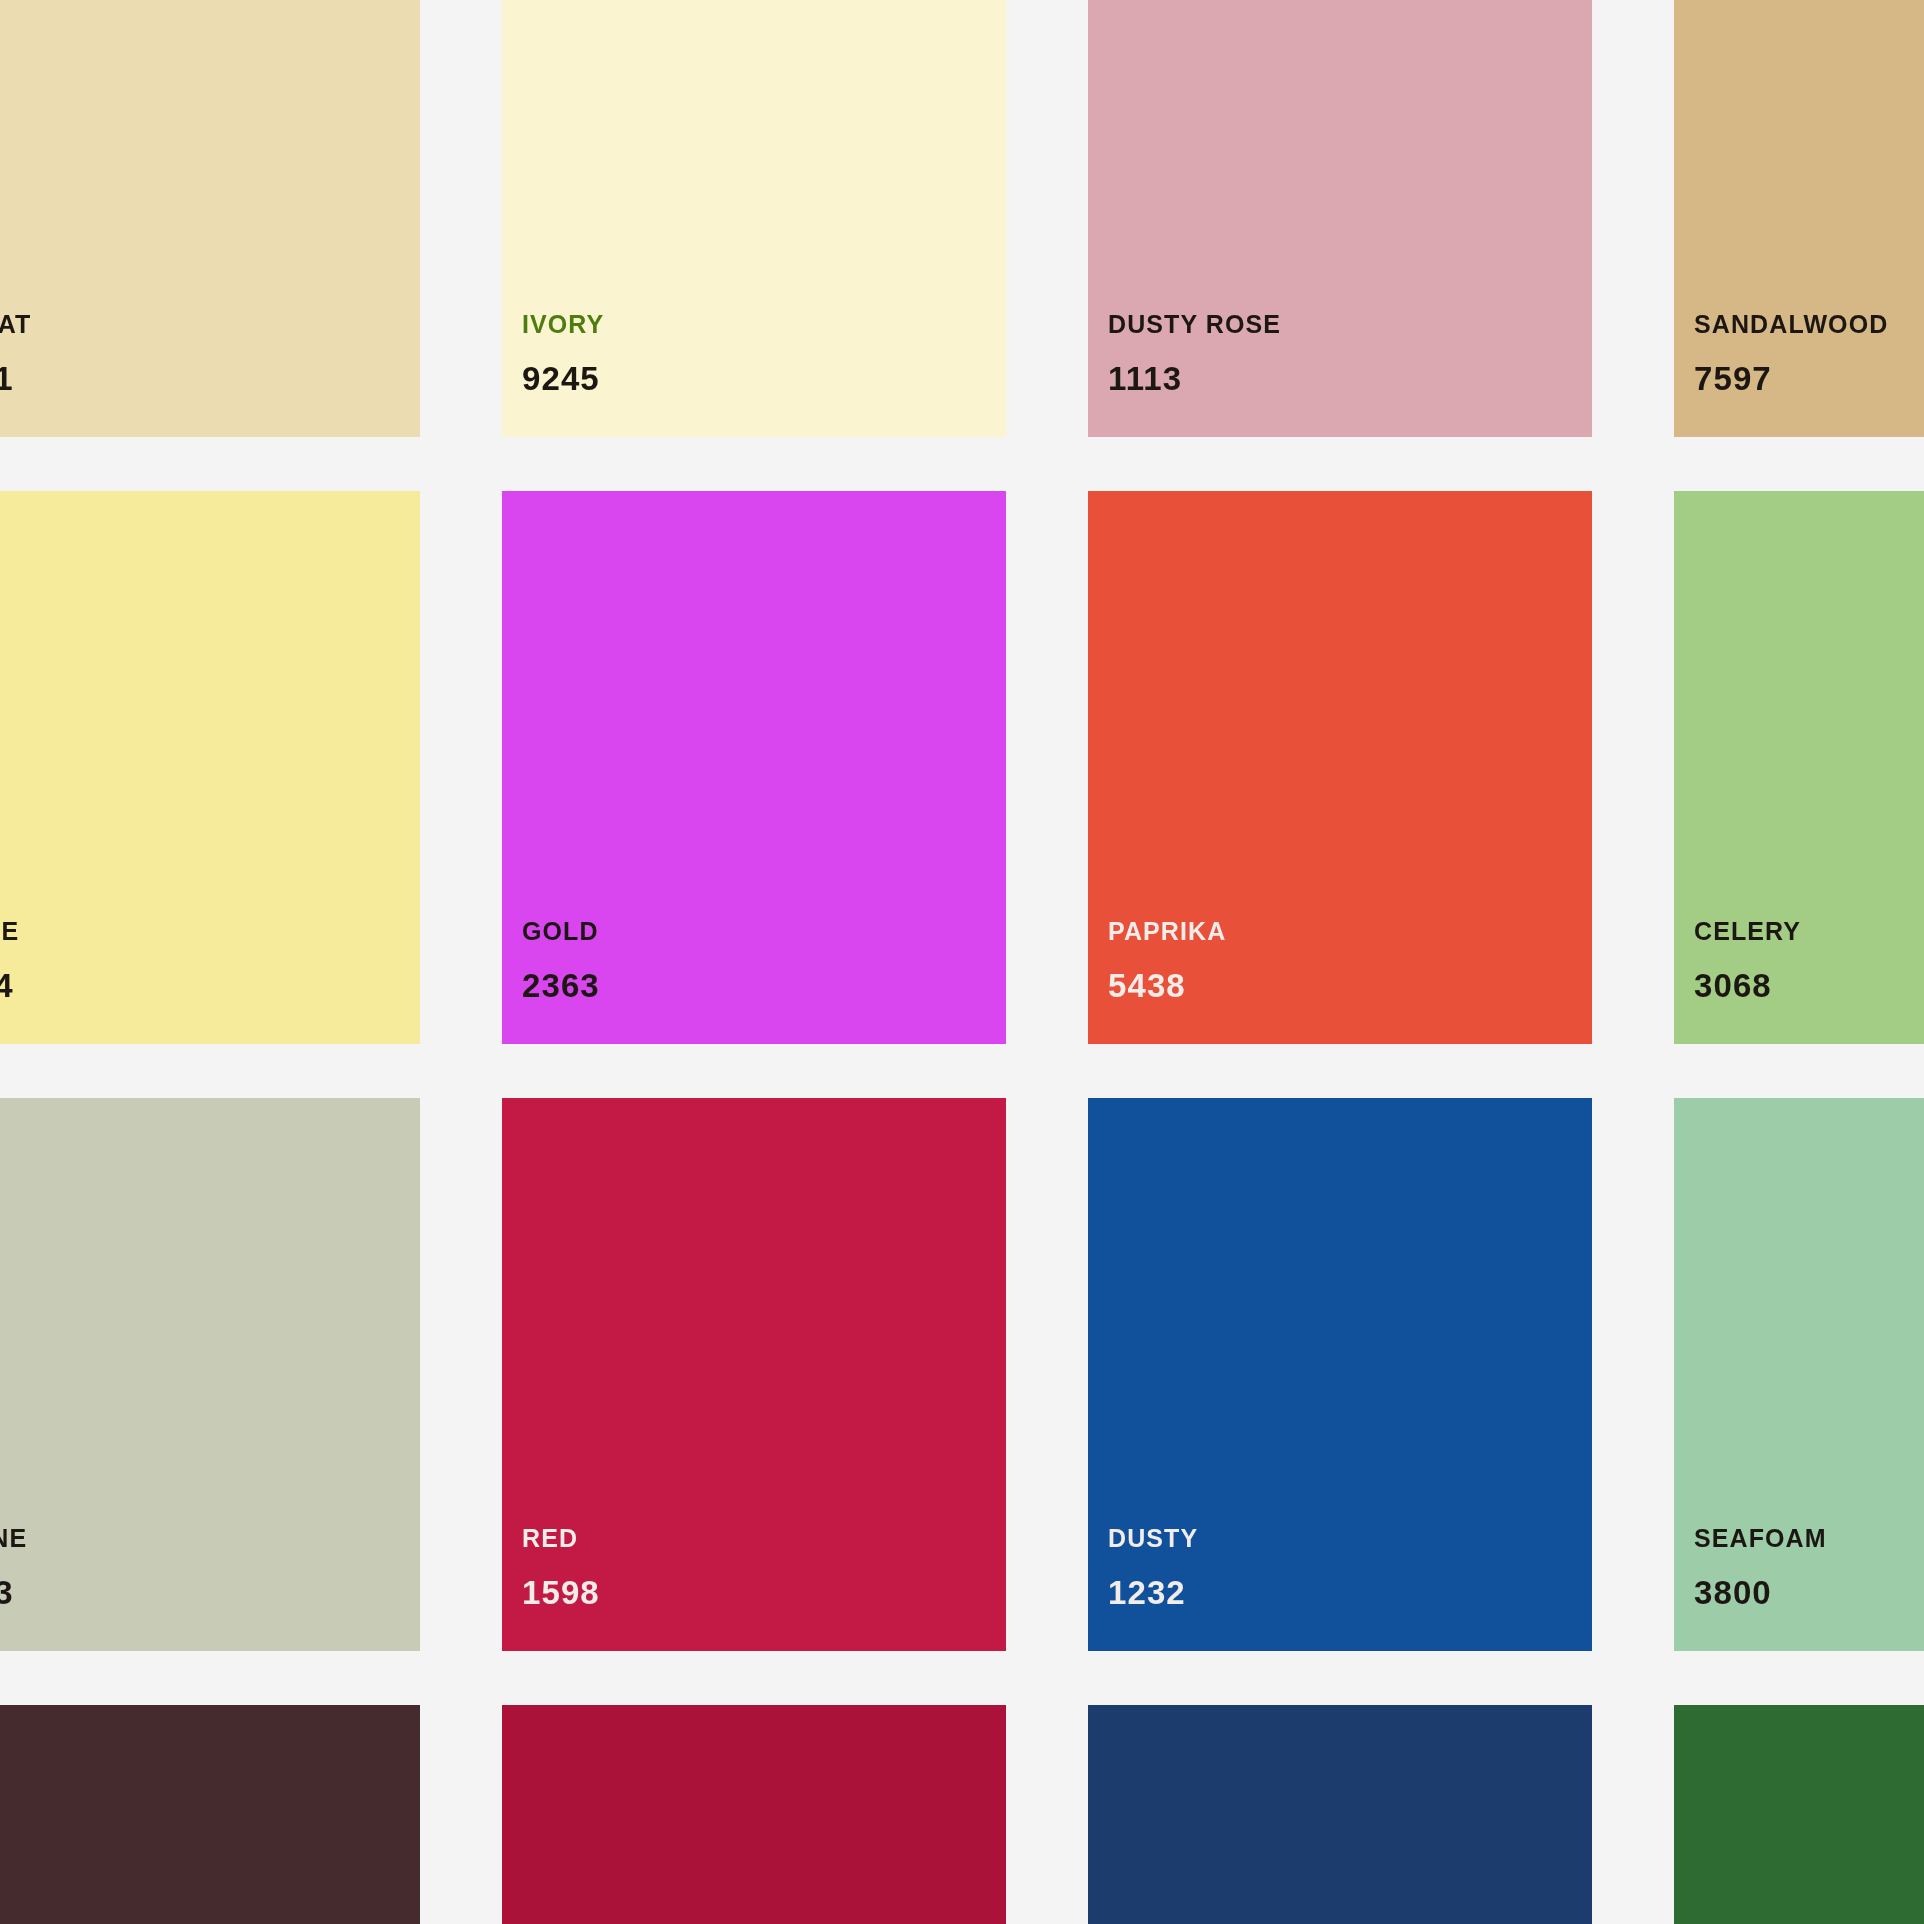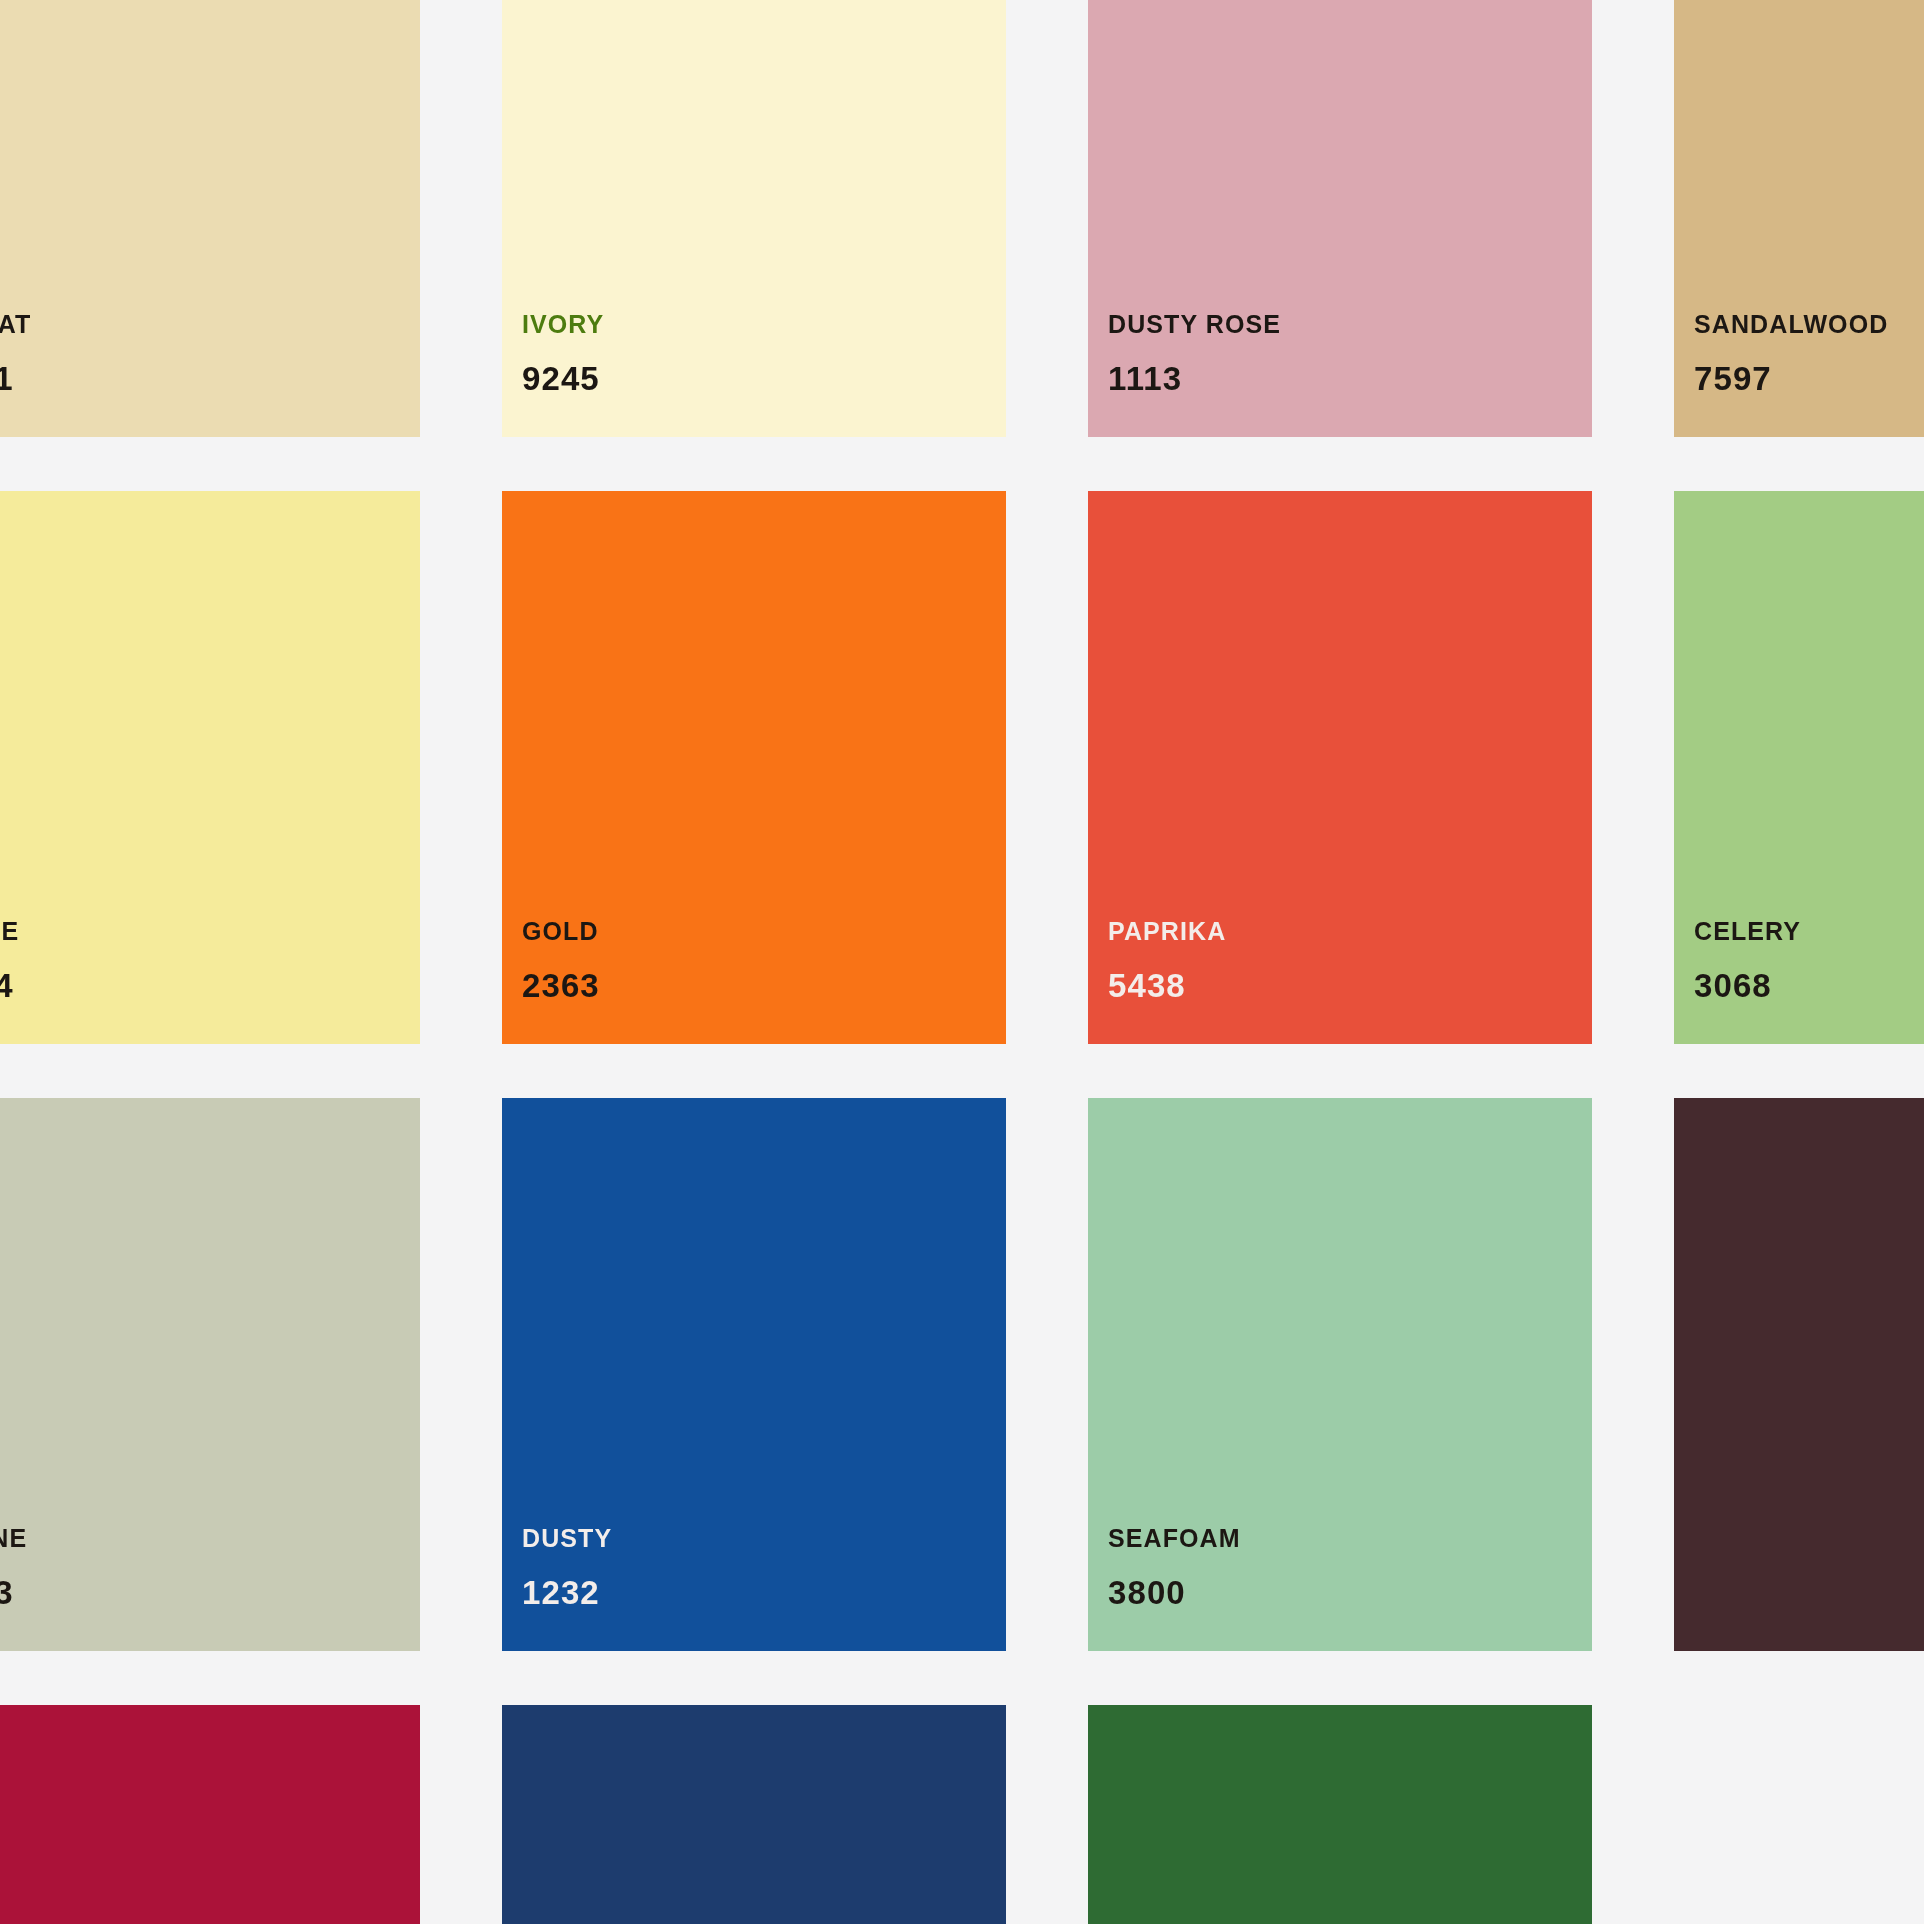--- a/index.html
+++ b/index.html
@@ -89,21 +89,21 @@
         <div class="swatch-name" style="color: rgb(28, 23, 19);">SANDALWOOD</div>
         <div class="swatch-code" style="color: rgb(28, 23, 19);">7597</div>
       </div>
     </div>
     <div class="swatch" style="background: rgb(245, 235, 155);">
       <div class="swatch-labels">
         <div class="swatch-name" style="color: rgb(28, 23, 19);">MAIZE</div>
         <div class="swatch-code" style="color: rgb(28, 23, 19);">4504</div>
       </div>
     </div>
-    <div class="swatch" style="background: #f97316;">
+    <div class="swatch" style="background: #d946ef;">
       <div class="swatch-labels">
         <div class="swatch-name" style="color: rgb(28, 23, 19);">GOLD</div>
         <div class="swatch-code" style="color: rgb(28, 23, 19);">2363</div>
       </div>
     </div>
     <div class="swatch" style="background: rgb(232, 80, 58);">
       <div class="swatch-labels">
         <div class="swatch-name" style="color: rgb(243, 237, 234);">PAPRIKA</div>
         <div class="swatch-code" style="color: rgb(243, 237, 234);">5438</div>
       </div>
@@ -113,20 +113,26 @@
         <div class="swatch-name" style="color: rgb(28, 23, 19);">CELERY</div>
         <div class="swatch-code" style="color: rgb(28, 23, 19);">3068</div>
       </div>
     </div>
     <div class="swatch" style="background: rgb(200, 203, 181);">
       <div class="swatch-labels">
         <div class="swatch-name" style="color: rgb(28, 23, 19);">STONE</div>
         <div class="swatch-code" style="color: rgb(28, 23, 19);">6033</div>
       </div>
     </div>
+    <div class="swatch" style="background: rgb(195, 25, 69);">
+      <div class="swatch-labels">
+        <div class="swatch-name" style="color: rgb(243, 237, 234);">RED</div>
+        <div class="swatch-code" style="color: rgb(243, 237, 234);">1598</div>
+      </div>
+    </div>
     <div class="swatch" style="background: rgb(17, 80, 155);">
       <div class="swatch-labels">
         <div class="swatch-name" style="color: rgb(243, 237, 234);">DUSTY</div>
         <div class="swatch-code" style="color: rgb(243, 237, 234);">1232</div>
       </div>
     </div>
     <div class="swatch" style="background: rgb(156, 204, 168);">
       <div class="swatch-labels">
         <div class="swatch-name" style="color: rgb(28, 23, 19);">SEAFOAM</div>
         <div class="swatch-code" style="color: rgb(28, 23, 19);">3800</div>

